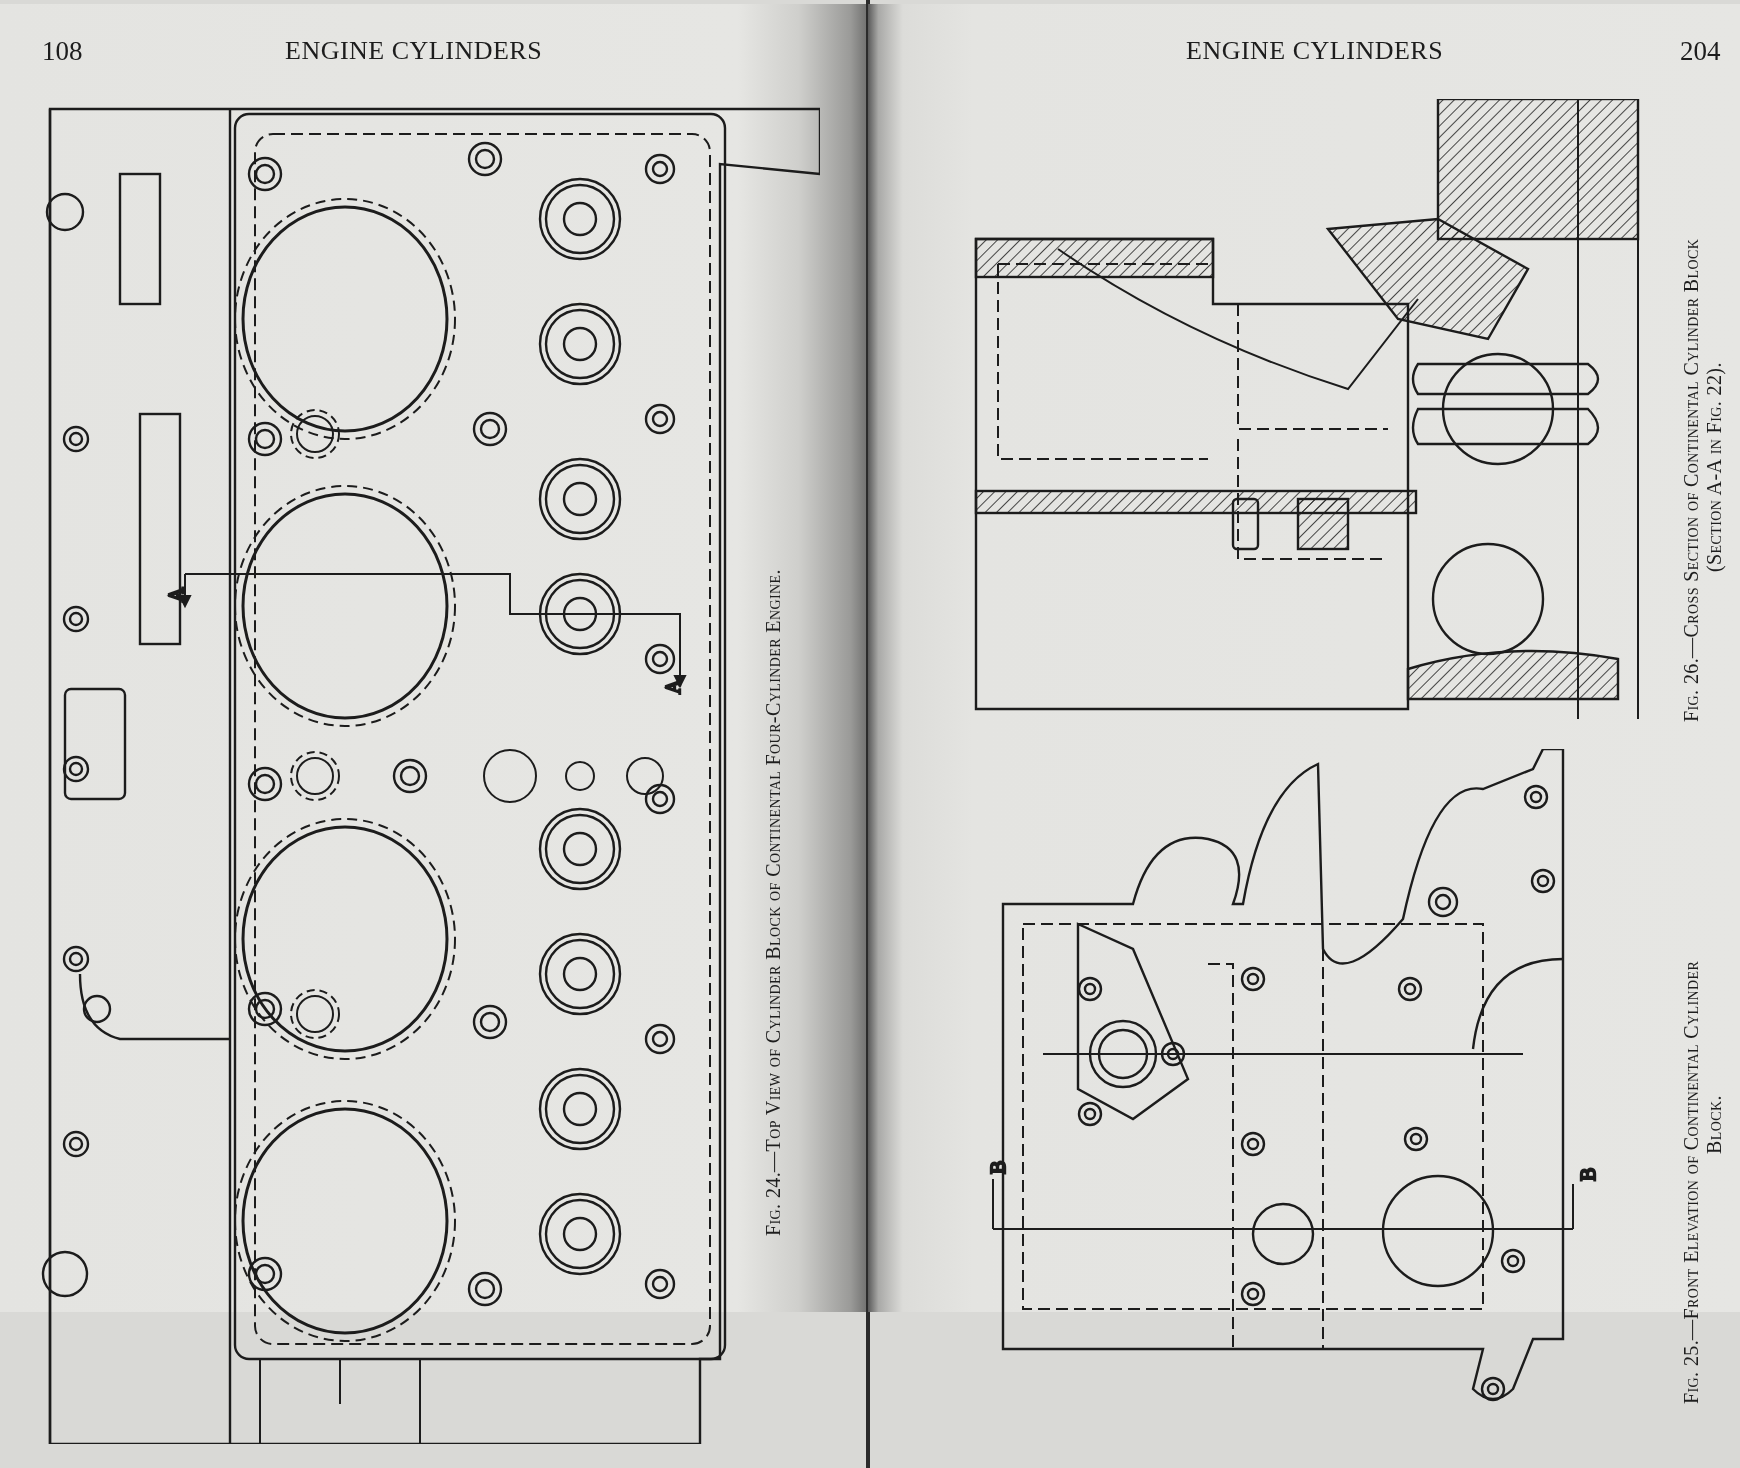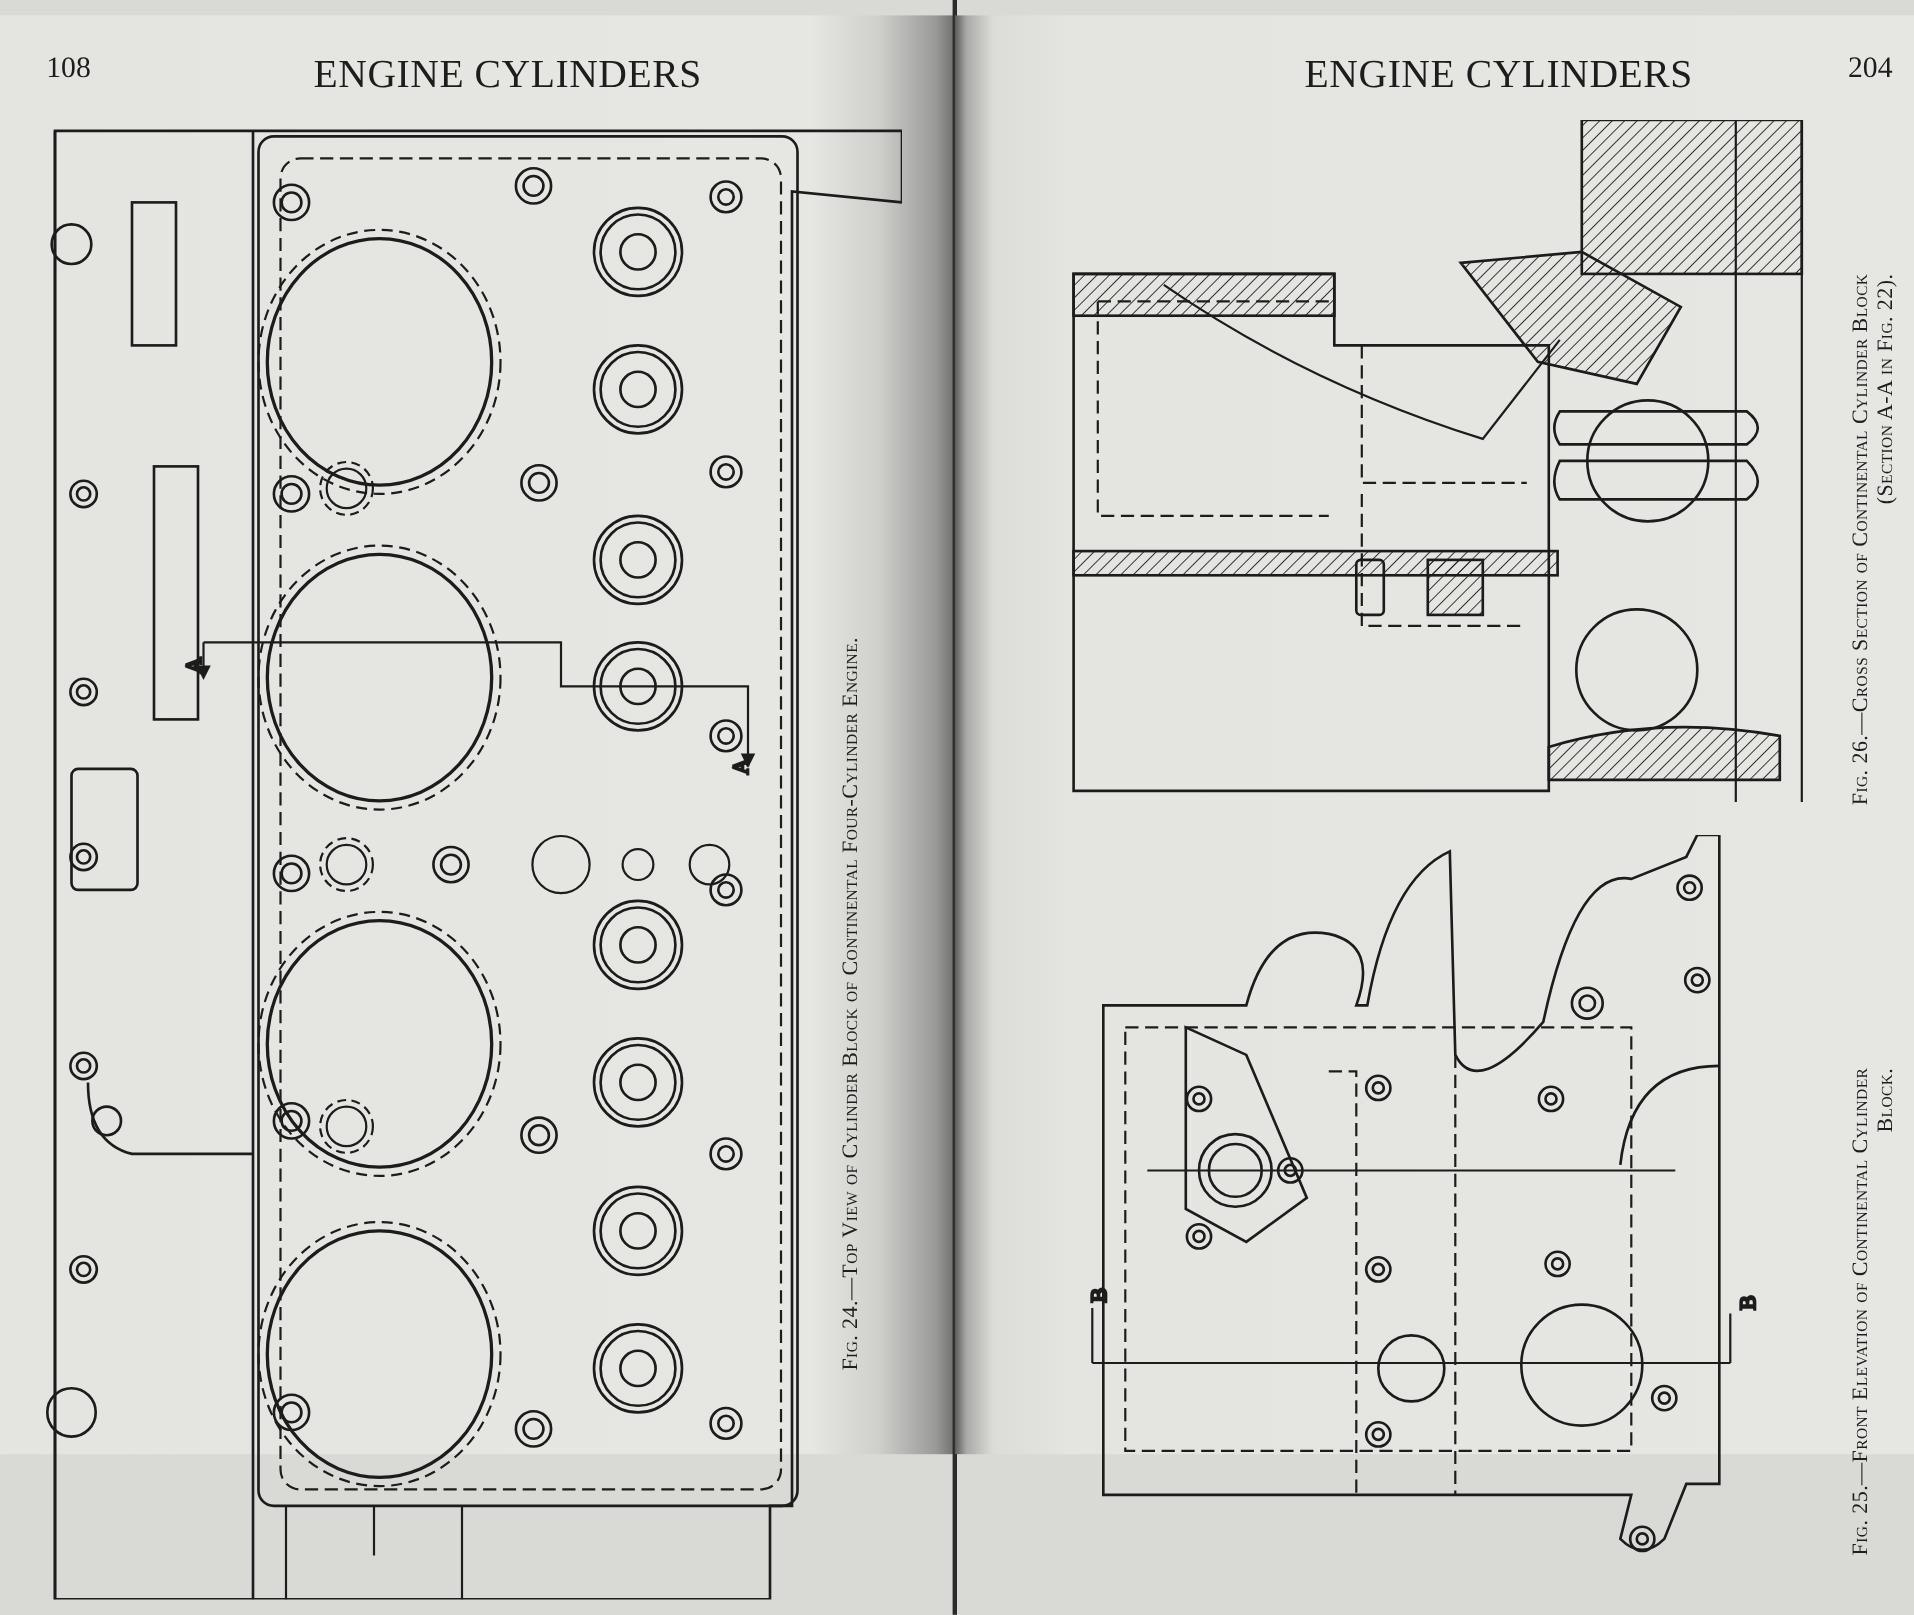--- a/index.html
+++ b/index.html
@@ -1,23 +1,23 @@
 <!DOCTYPE html>
 <html><head>
 <meta charset="utf-8">
 <style>
   html, body { margin:0; padding:0; }
   body { width:1740px; height:1468px; overflow:hidden; background:#d9d9d6; font-family:"DejaVu Serif", serif; }
   .spread { position:relative; width:1740px; height:1468px; }
-  .page { position:absolute; top:14px; height:1308px; background:#e6e6e3;text-align:right; }
+  .page { position:absolute; top:4px; height:1308px; background:#e6e6e3; }
   .page-left { left:0; width:868px; background:linear-gradient(90deg,#e4e4e1 0%,#e6e6e3 85%,#cfcfcc 92%,#9a9a98 98%,#6f6f6e 100%); }
   .page-right { left:868px; width:872px; background:linear-gradient(90deg,#5a5a5a 0%,#a9a9a7 1.2%,#dcdcd9 4%,#e4e4e1 12%,#e6e6e3 100%); }
   .spine { position:absolute; left:866px; top:0; width:4px; height:1468px; background:#2b2b2b; }
   .folio { position:absolute; top:32px; font-size:27px; color:#1d1d1d; font-family:"Liberation Serif", serif; }
-  .running { position:absolute; top:32px; font-size:36px; color:#1d1d1d; letter-spacing:0.5px; font-family:"Liberation Serif", serif; }
+  .running { position:absolute; top:32px; font-size:26px; color:#1d1d1d; letter-spacing:0.5px; font-family:"Liberation Serif", serif; }
   .caption { position:absolute; font-family:"Liberation Serif", serif; color:#1e1e1e; font-size:20px; letter-spacing:0.4px; white-space:nowrap; transform-origin:left top; }
   .caption .sc { font-variant:small-caps; }
   .caption-rot { transform:rotate(-90deg); }
   .fig { position:absolute; }
   .fig svg { display:block; }
   .lbl { font-family:"Liberation Serif", serif; font-size:20px; fill:#1a1a1a; }
 </style>
 </head>
 <body>
 

